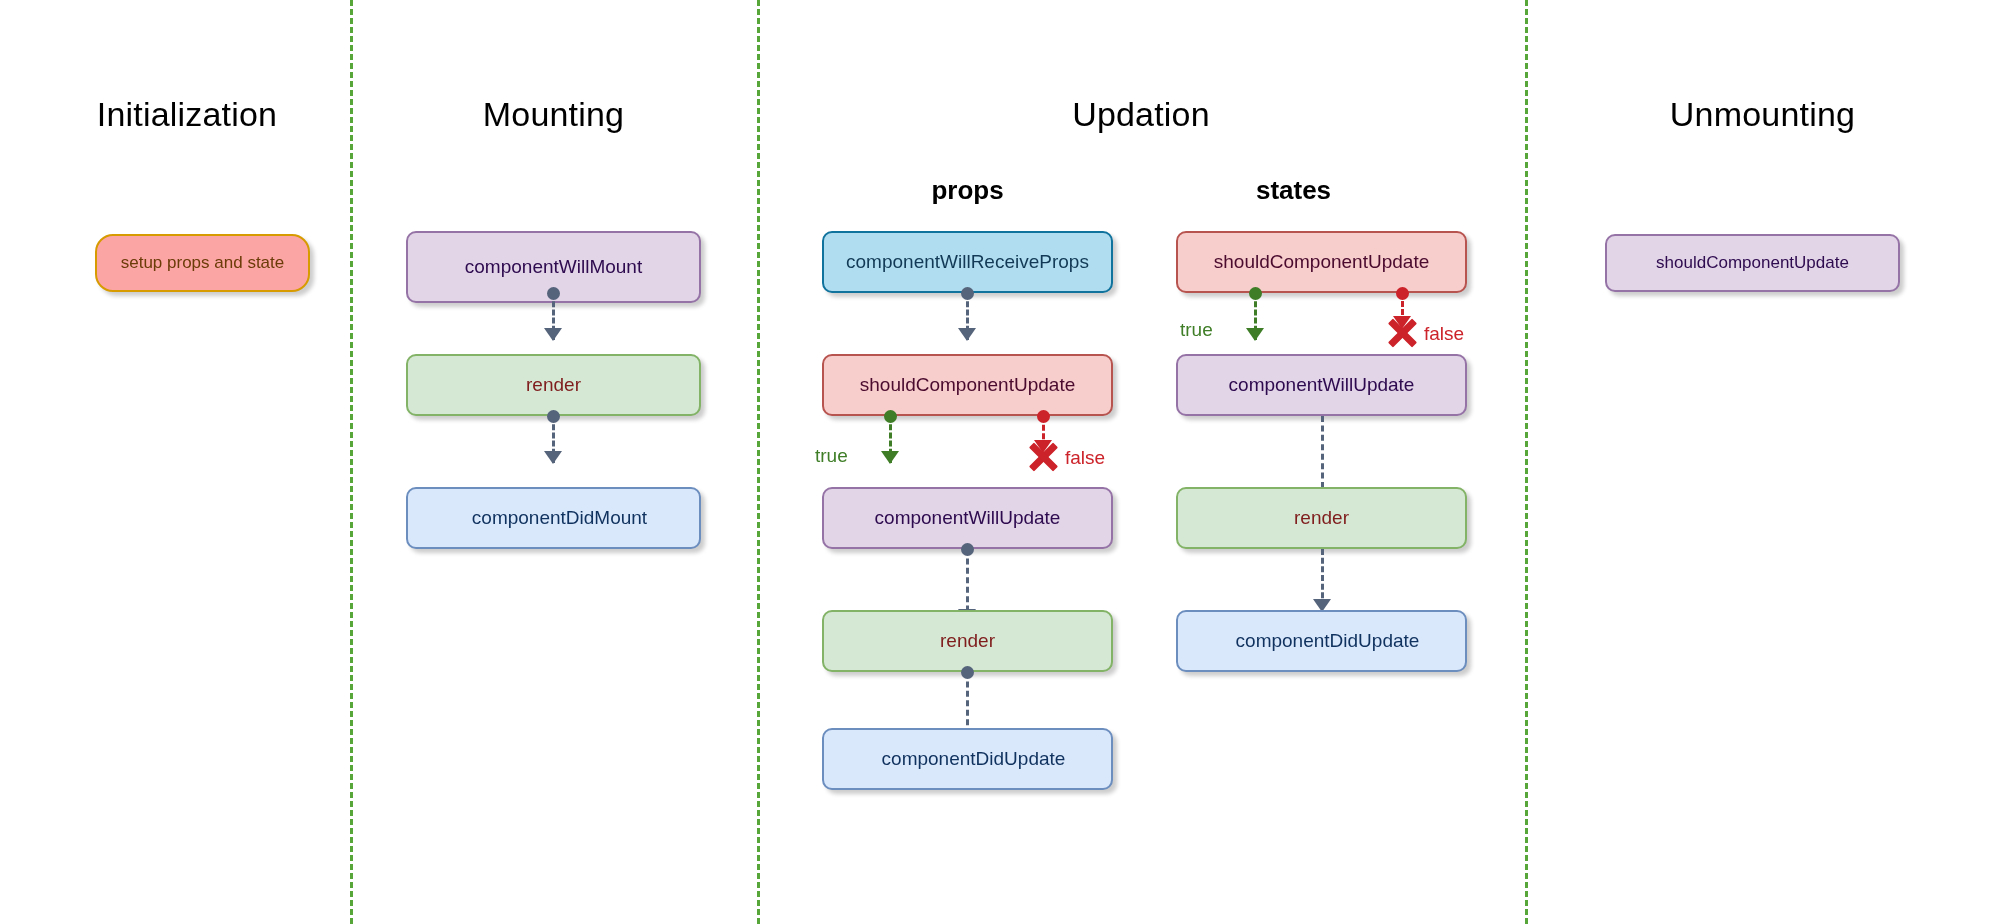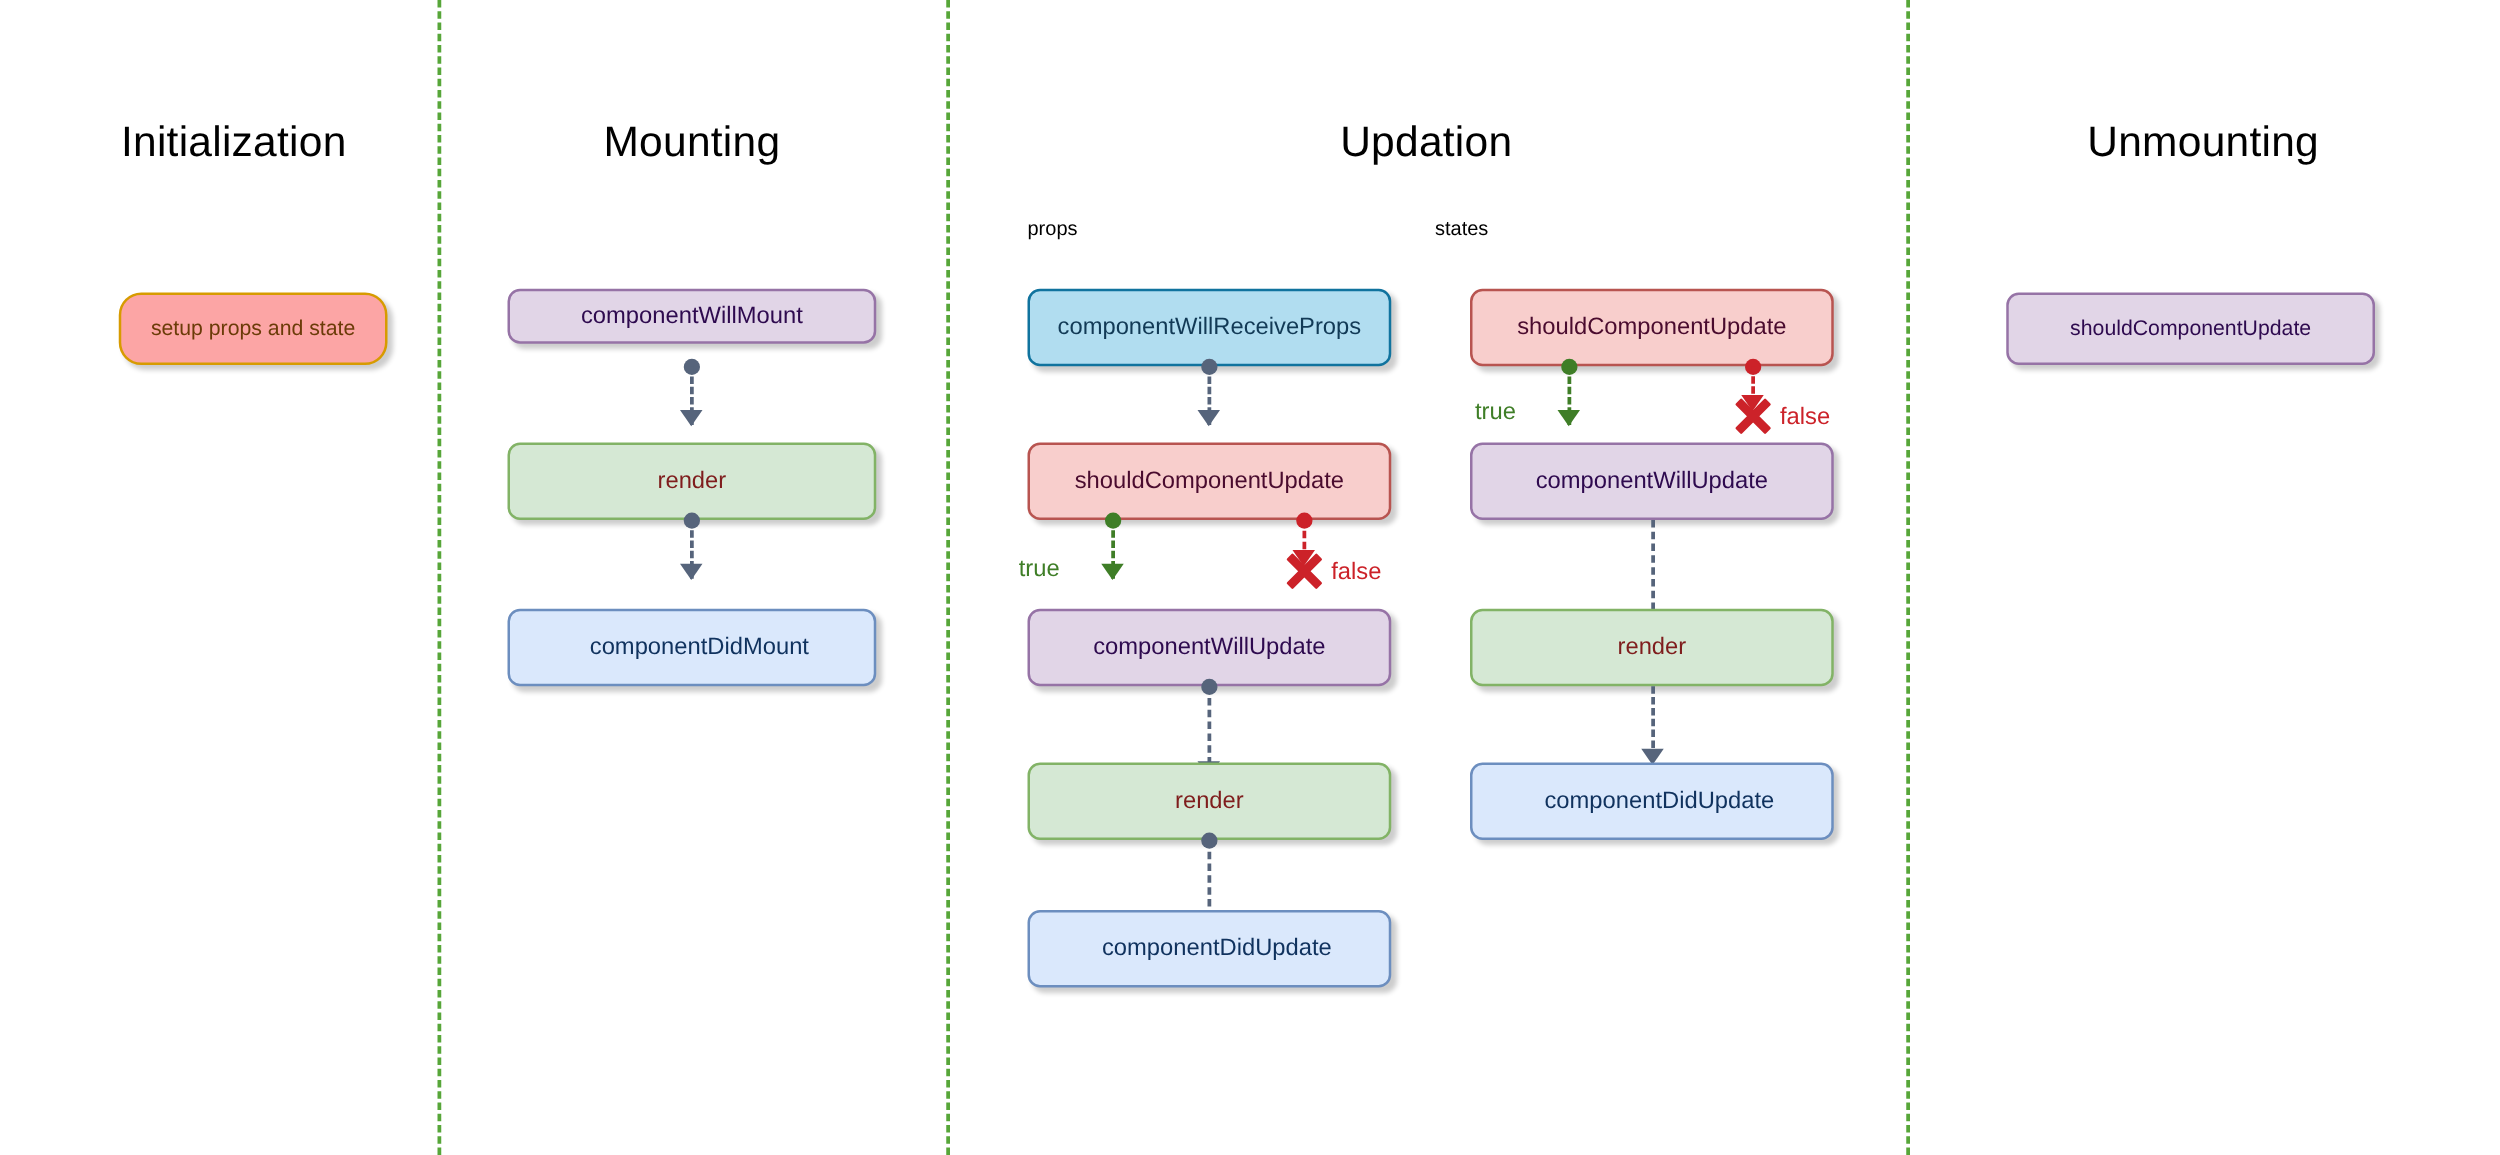--- a/index.html
+++ b/index.html
@@ -32,24 +32,24 @@
     font-weight: 400;
     color: #000000;
     text-align: center;
     white-space: nowrap;
     letter-spacing: 0.2px;
   }
 
   
   .sub-title {
     position: absolute;
-    font-size: 16px;
-    font-weight: 400;
+    font-size: 26px;
+    font-weight: 700;
     color: #000000;
-    text-align: left;
+    text-align: center;
     white-space: nowrap;
   }
 
   
   .node {
     position: absolute;
     box-sizing: border-box;
     border-radius: 10px;
     border-width: 2px;
     border-style: solid;
@@ -144,21 +144,21 @@
 <div class="phase-title" style="left:12px; top:95px; width:350px;">Initialization</div>
 <div class="phase-title" style="left:350px; top:95px; width:407px;">Mounting</div>
 <div class="phase-title" style="left:757px; top:95px; width:768px;">Updation</div>
 <div class="phase-title" style="left:1525px; top:95px; width:475px;">Unmounting</div>
 
 <div class="sub-title" style="left:822px; top:175px; width:291px;">props</div>
 <div class="sub-title" style="left:1148px; top:175px; width:291px;">states</div>
 
 <div class="node n-orange small" style="left:95px; top:234px; width:215px; height:58px;">setup props and state</div>
 
-<div class="node n-purple" style="left:406px; top:231px; width:295px; height:44px;">componentWillMount</div>
+<div class="node n-purple" style="left:406px; top:231px; width:295px; height:72px;">componentWillMount</div>
 <div class="dot gray" style="left:547px; top:287px;"></div>
 <div class="conn gray" style="left:552px; top:293px; height:47px;"></div>
 <div class="arrow gray" style="left:544px; top:328px;"></div>
 
 <div class="node n-green" style="left:406px; top:354px; width:295px; height:62px;">render</div>
 <div class="dot gray" style="left:547px; top:410px;"></div>
 <div class="conn gray" style="left:552px; top:416px; height:47px;"></div>
 <div class="arrow gray" style="left:544px; top:451px;"></div>
 
 <div class="node n-blue" style="left:406px; top:487px; width:295px; height:62px;">componentDidMount</div>

